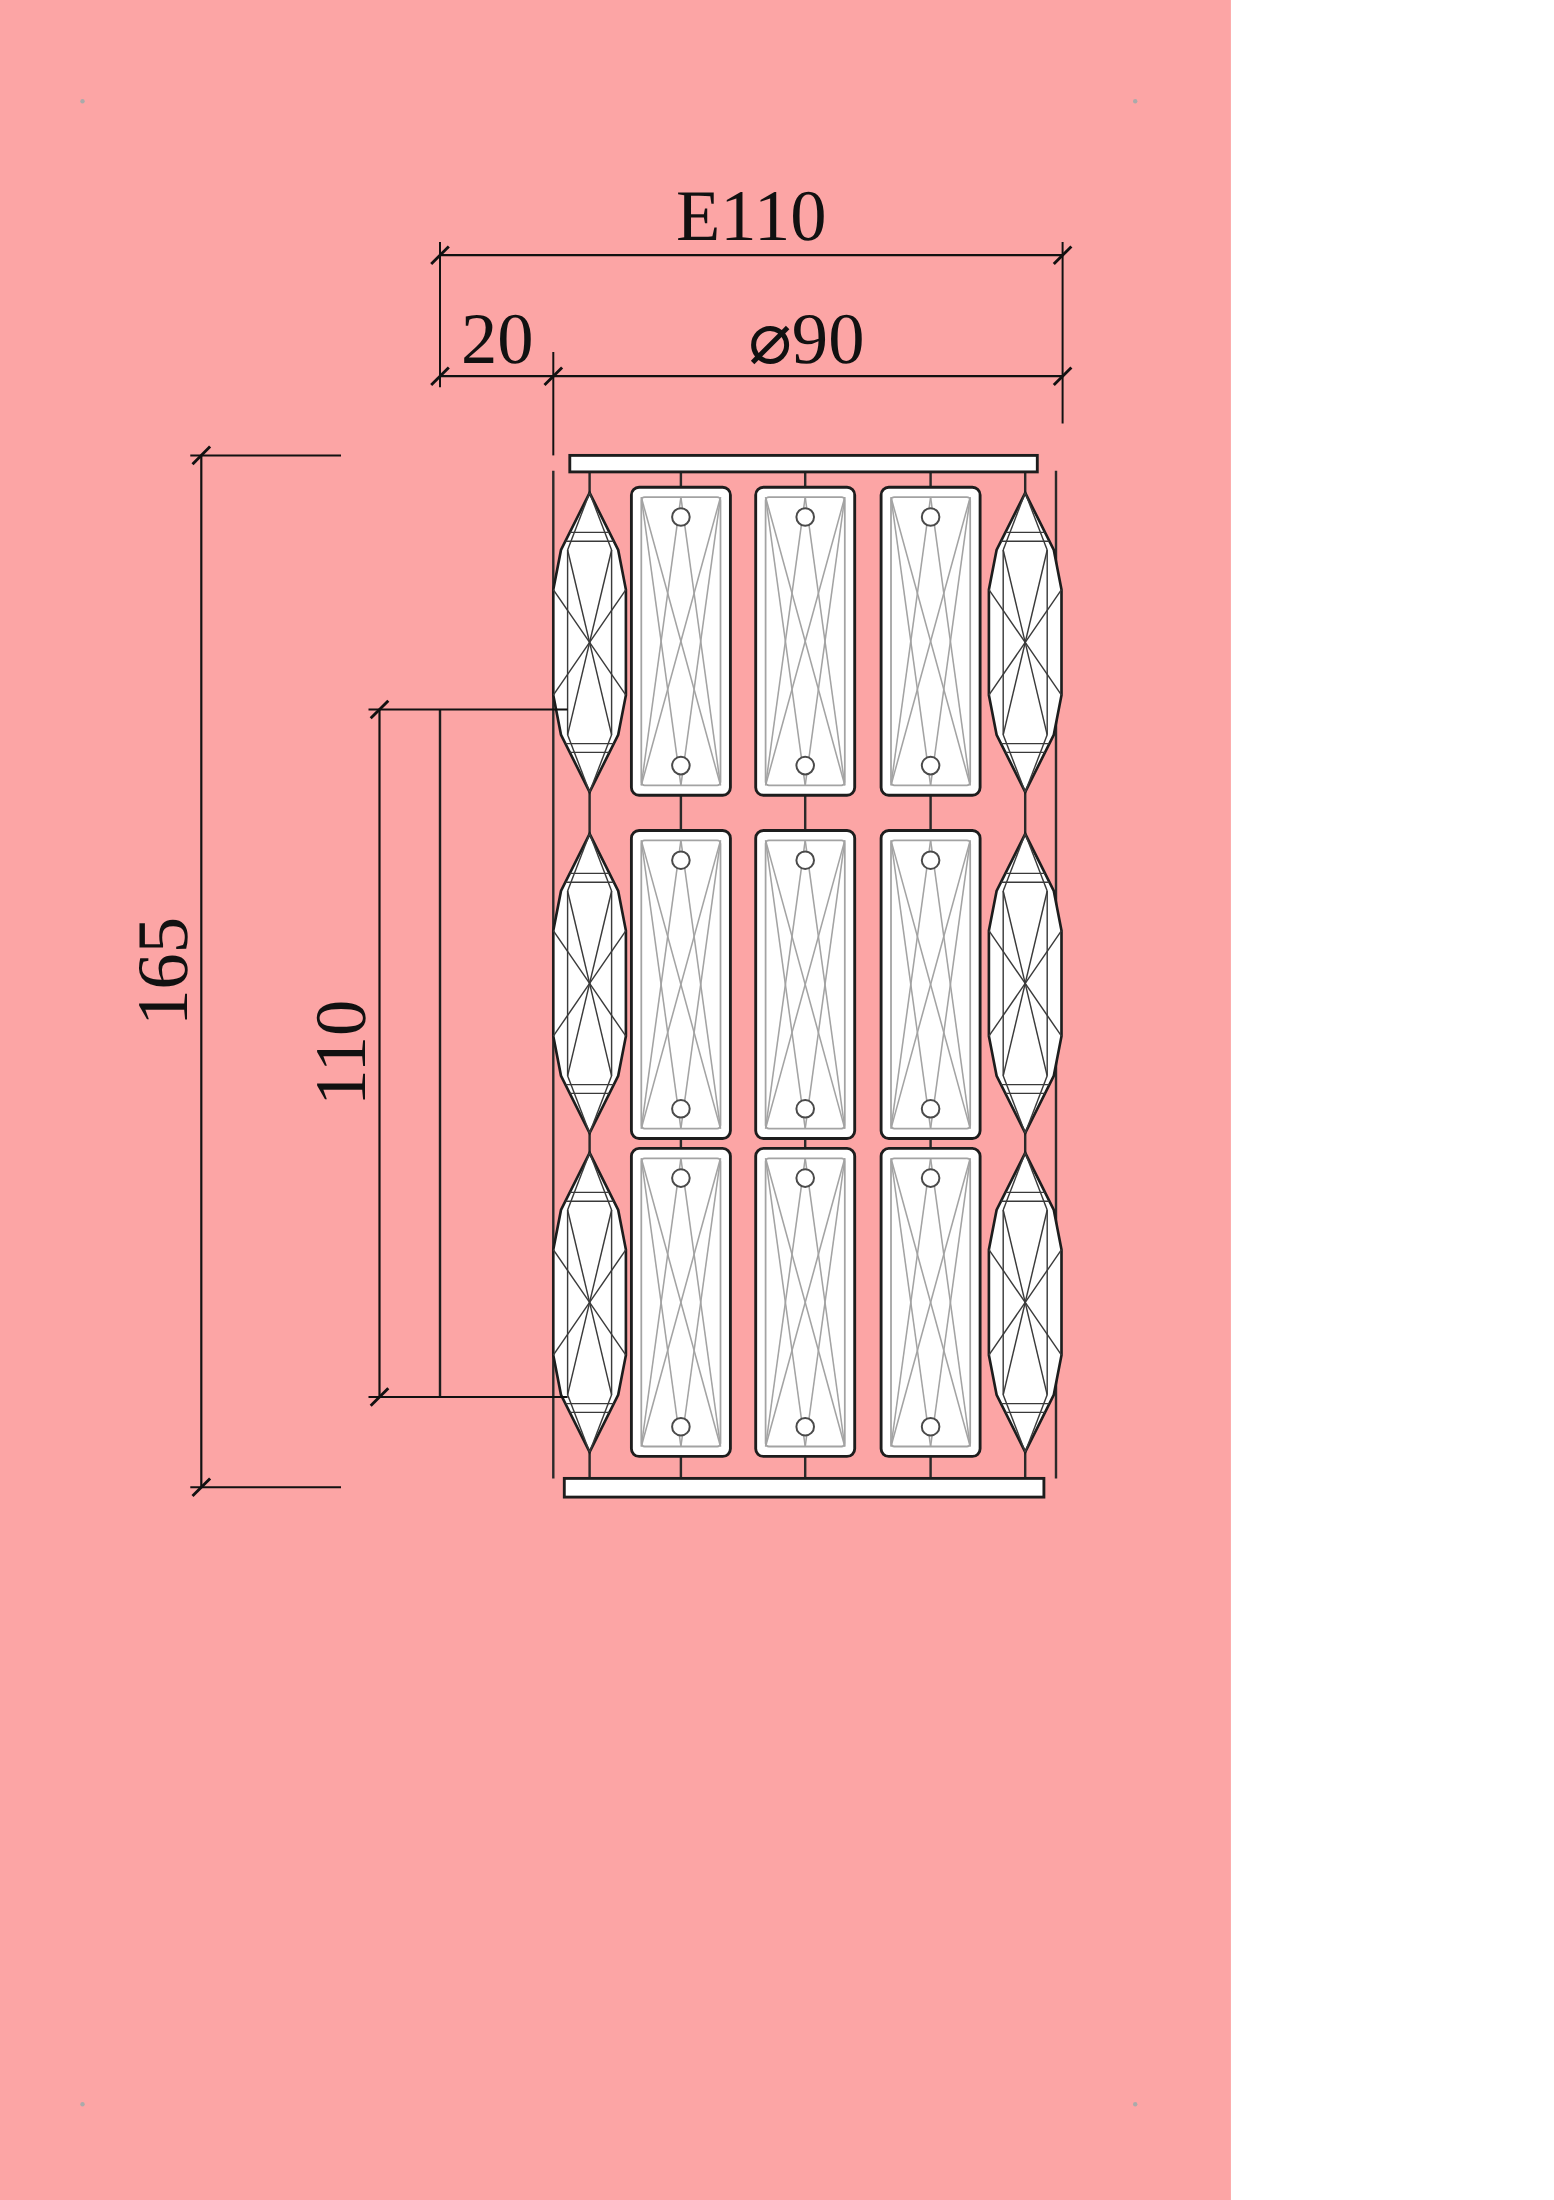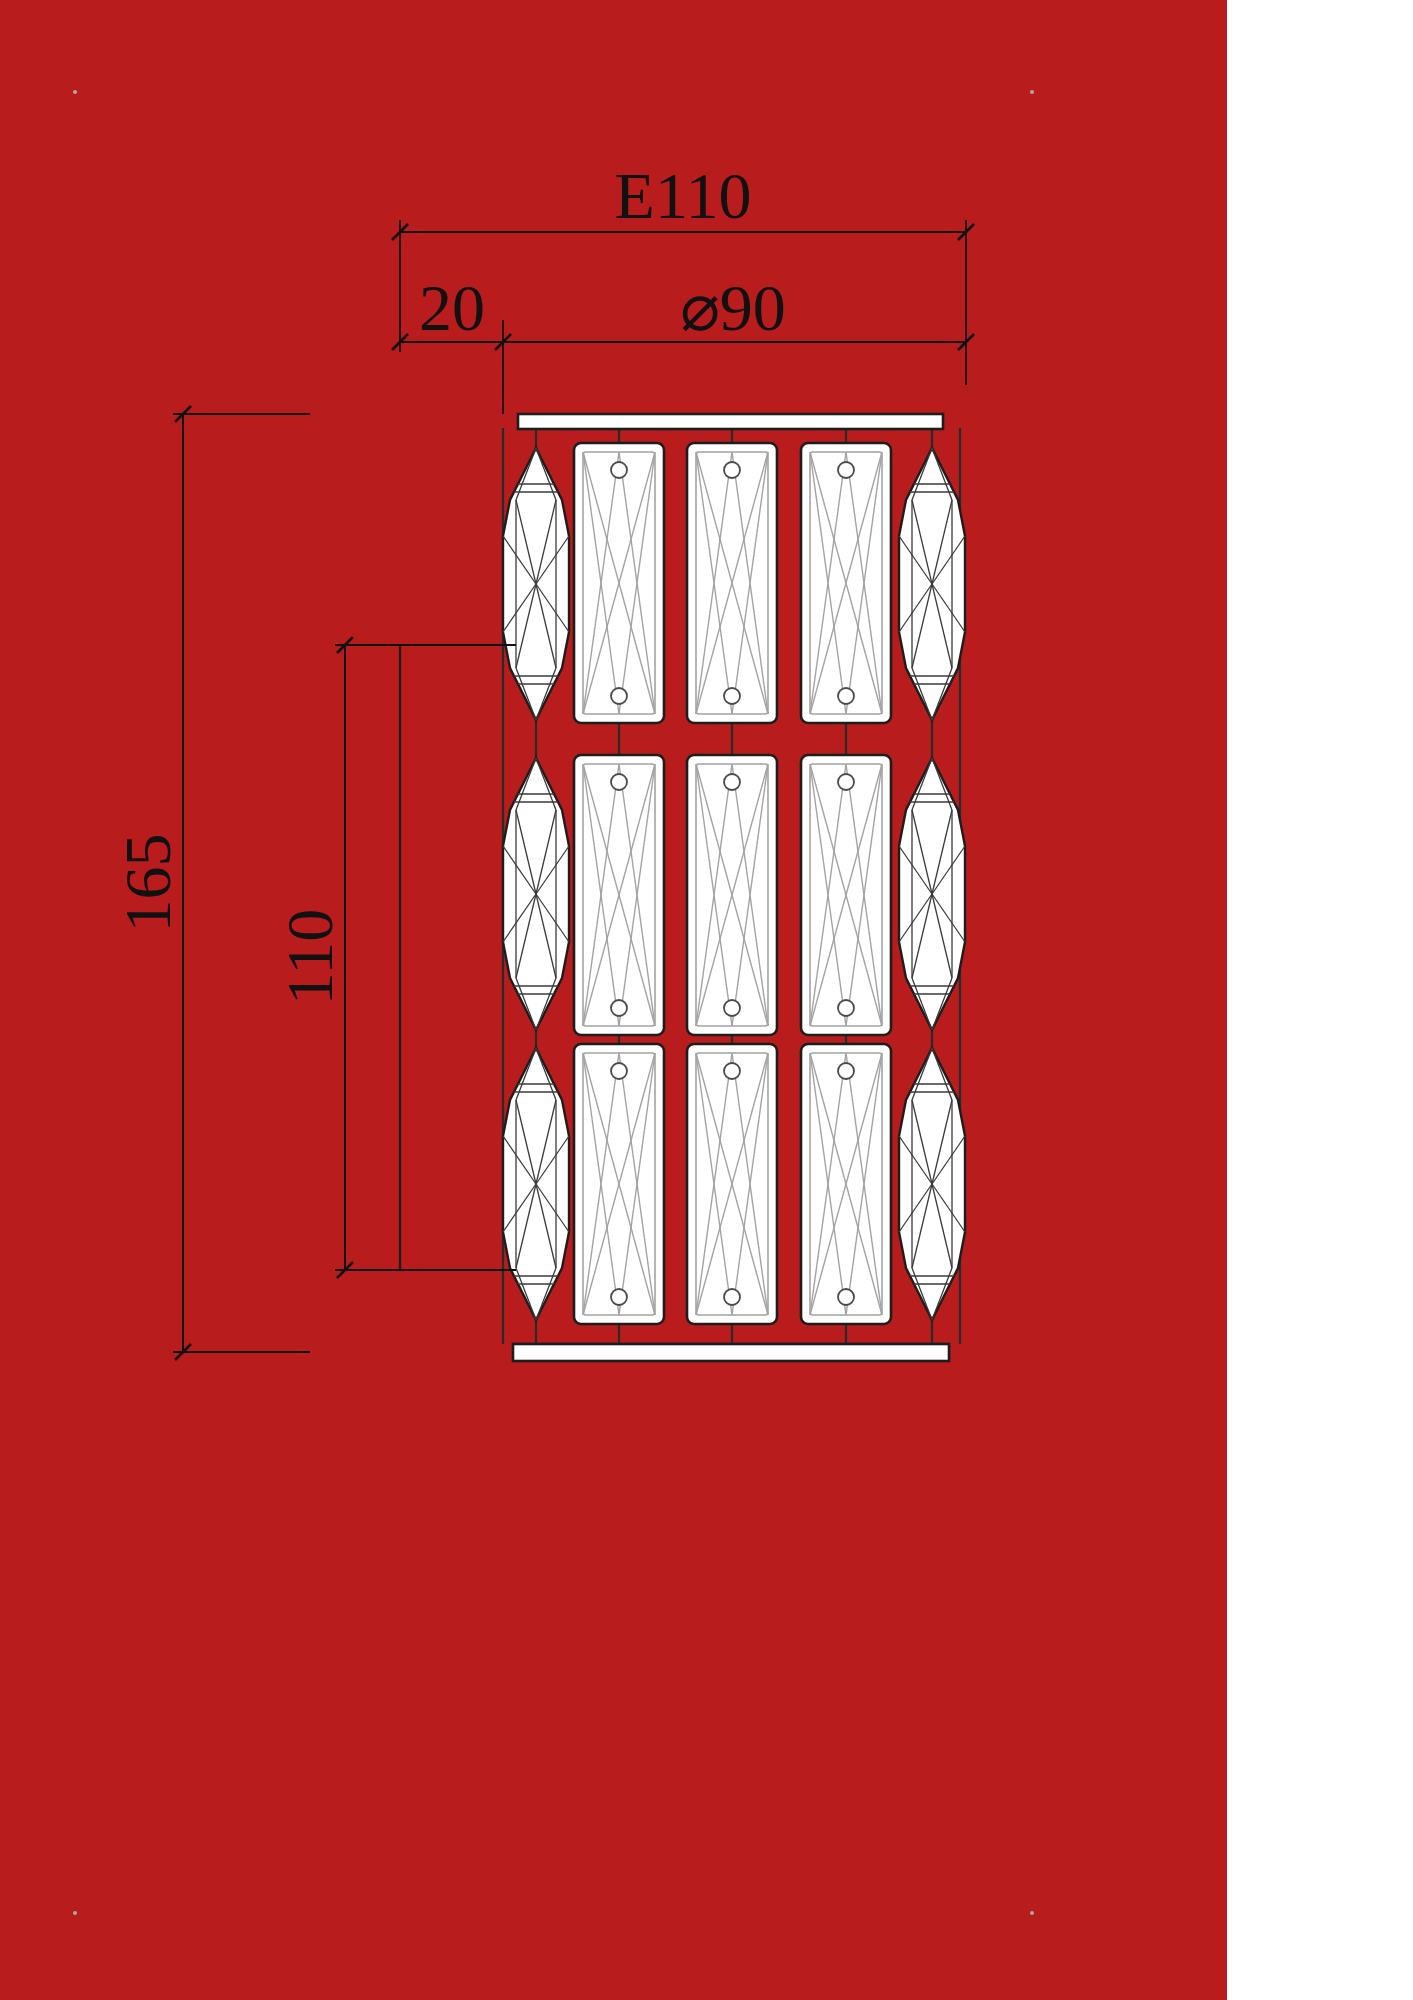--- a/index.html
+++ b/index.html
@@ -2,23 +2,23 @@
 <html><head>
 <meta charset="utf-8">
 <style>
   html, body {
     margin: 0;
     padding: 0;
     background: #ffffff;
   }
   .sheet {
     position: relative;
-    width: 1227px;
+    width: 1119px;
     height: 2000px;
-    background: #b91c1c;
+    background: #fca5a5;
     overflow: hidden;
   }
   svg {
     display: block;
   }
   text {
     font-family: "Liberation Serif", "DejaVu Serif", serif;
     fill: #111111;
   }
   .dim-text { font-size: 66px; }

